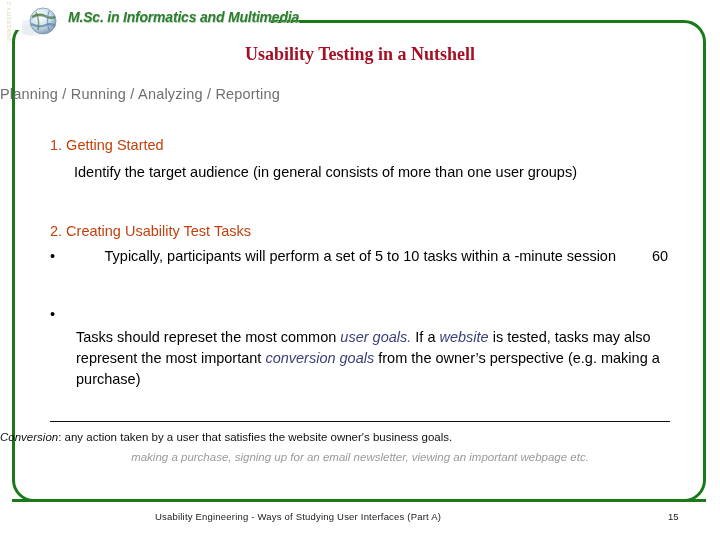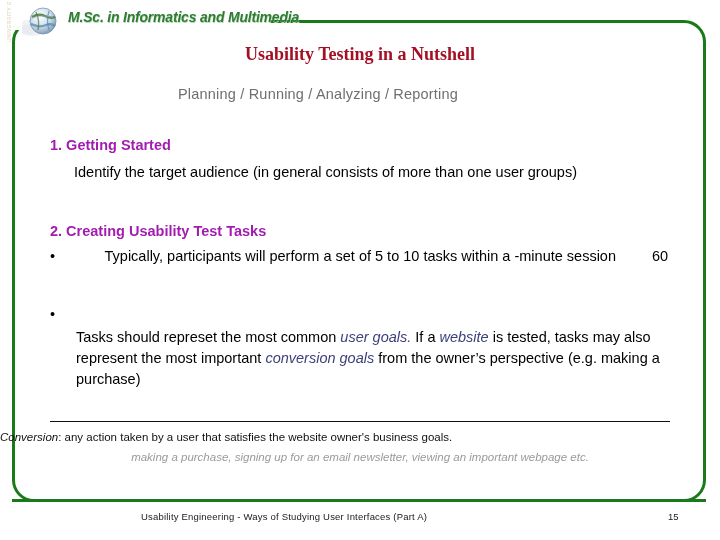--- a/index.html
+++ b/index.html
@@ -91,32 +91,32 @@
     font-size: 18px;
     font-weight: bold;
     color: #a50f23;
     font-family: Liberation Serif, serif;
   }
   #slide-subtitle {
     position: absolute;
     left: 0;
     top: 86px;
     width: 636px;
-    text-align: center;
+    text-align: left;
     font-size: 14.5px;
     color: #6f6f6f;
     letter-spacing: .2px;
   }
 
   
   .section-heading {
     position: absolute;
     font-size: 14.5px;
-    font-weight: bold;
-    color: #a21caf;
+    font-weight: normal;
+    color: #c2410c;
     white-space: nowrap;
   }
   #sec1-heading { left: 50px; top: 137px; }
   #sec2-heading { left: 50px; top: 223px; }
 
   #sec1-body {
     position: absolute;
     left: 74px;
     top: 162px;
     width: 540px;
@@ -191,21 +191,21 @@
   #footer-rule {
     position: absolute;
     left: 12px;
     top: 499px;
     width: 694px;
     height: 3px;
     background: #1a7a1a;
   }
   #footer-text {
     position: absolute;
-    left: 141px;
+    left: 155px;
     top: 511px;
     font-size: 9.5px;
     color: #1a1a1a;
     letter-spacing: .2px;
   }
   #footer-page-number {
     position: absolute;
     left: 668px;
     top: 511px;
     font-size: 9.5px;

